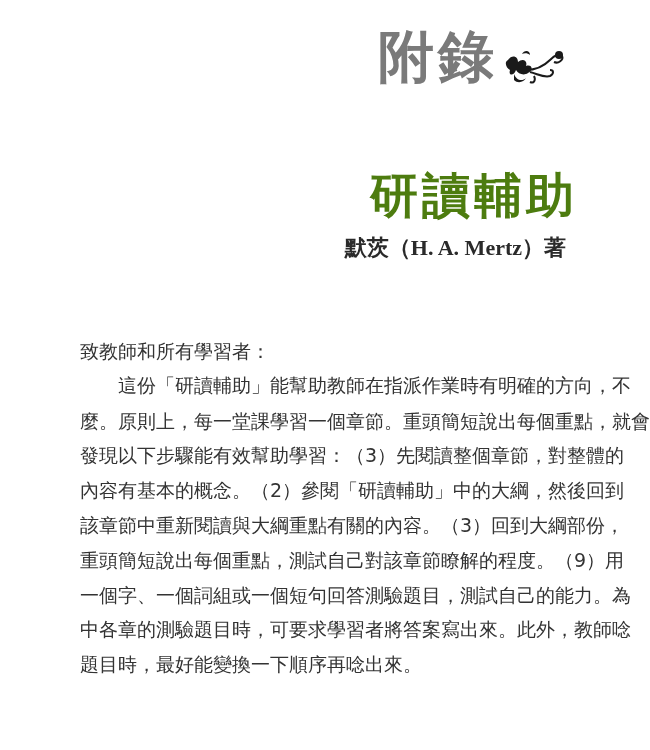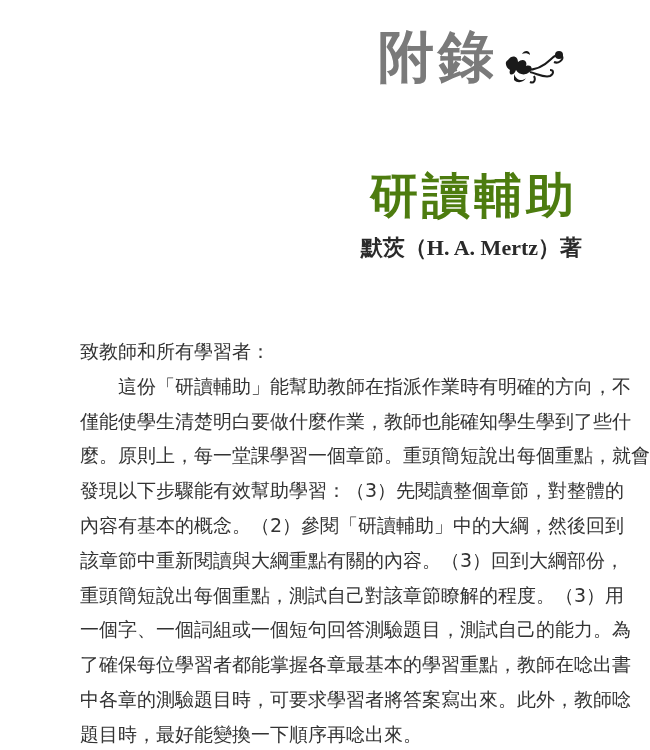--- a/index.html
+++ b/index.html
@@ -43,21 +43,21 @@
       top: 166px;
       font-size: 48px;
       font-weight: bold;
       color: #4d7c0f;
       letter-spacing: 4px;
       line-height: 58px;
       font-family: "DejaVu Serif", serif;
     }
     .byline {
       position: absolute;
-      right: 68px;
+      right: 84px;
       top: 232px;
       font-size: 22px;
       font-weight: bold;
       color: #2a2a2a;
       line-height: 30px;
       font-family: "DejaVu Serif", "Liberation Serif", serif;
       white-space: nowrap;
     }
     .byline .en {
       font-family: "Liberation Serif", serif;
@@ -76,20 +76,21 @@
     }
     .body-text .line {
       white-space: nowrap;
       height: 34.8px;
       display: block;
       text-align: justify;
       text-align-last: justify;
     }
     .body-text .line.indent {
       padding-left: 38px;
+      font-family: Liberation Serif, serif;
     }
     .body-text .line.left {
       text-align: left;
       text-align-last: left;
     }
   </style>
 </head>
 <body>
 
 <div class="appendix-header">
@@ -113,23 +114,21 @@
 
 <div class="doc-title">研讀輔助</div>
 
 <div class="byline">
   <span>默茨</span><span class="en">（H. A. Mertz）</span><span>著</span>
 </div>
 
 <div class="body-text">
   <span class="line left">致教師和所有學習者：</span>
   <span class="line indent">這份「研讀輔助」能幫助教師在指派作業時有明確的方向，不</span>
-  <span class="line">僅能使學生清楚明白要做什麼作業，教師也能確知學生學到了些什</span>
   <span class="line">麼。原則上，每一堂課學習一個章節。重頭簡短說出每個重點，就會</span>
   <span class="line">發現以下步驟能有效幫助學習：（3）先閱讀整個章節，對整體的</span>
   <span class="line">內容有基本的概念。（2）參閱「研讀輔助」中的大綱，然後回到</span>
   <span class="line">該章節中重新閱讀與大綱重點有關的內容。（3）回到大綱部份，</span>
-  <span class="line">重頭簡短說出每個重點，測試自己對該章節瞭解的程度。（3）用</span>
+  <span class="line">重頭簡短說出每個重點，測試自己對該章節瞭解的程度。（9）用</span>
   <span class="line">一個字、一個詞組或一個短句回答測驗題目，測試自己的能力。為</span>
-  <span class="line">了確保每位學習者都能掌握各章最基本的學習重點，教師在唸出書</span>
   <span class="line">中各章的測驗題目時，可要求學習者將答案寫出來。此外，教師唸</span>
   <span class="line left">題目時，最好能變換一下順序再唸出來。</span>
 </div>
 
 </body></html>

